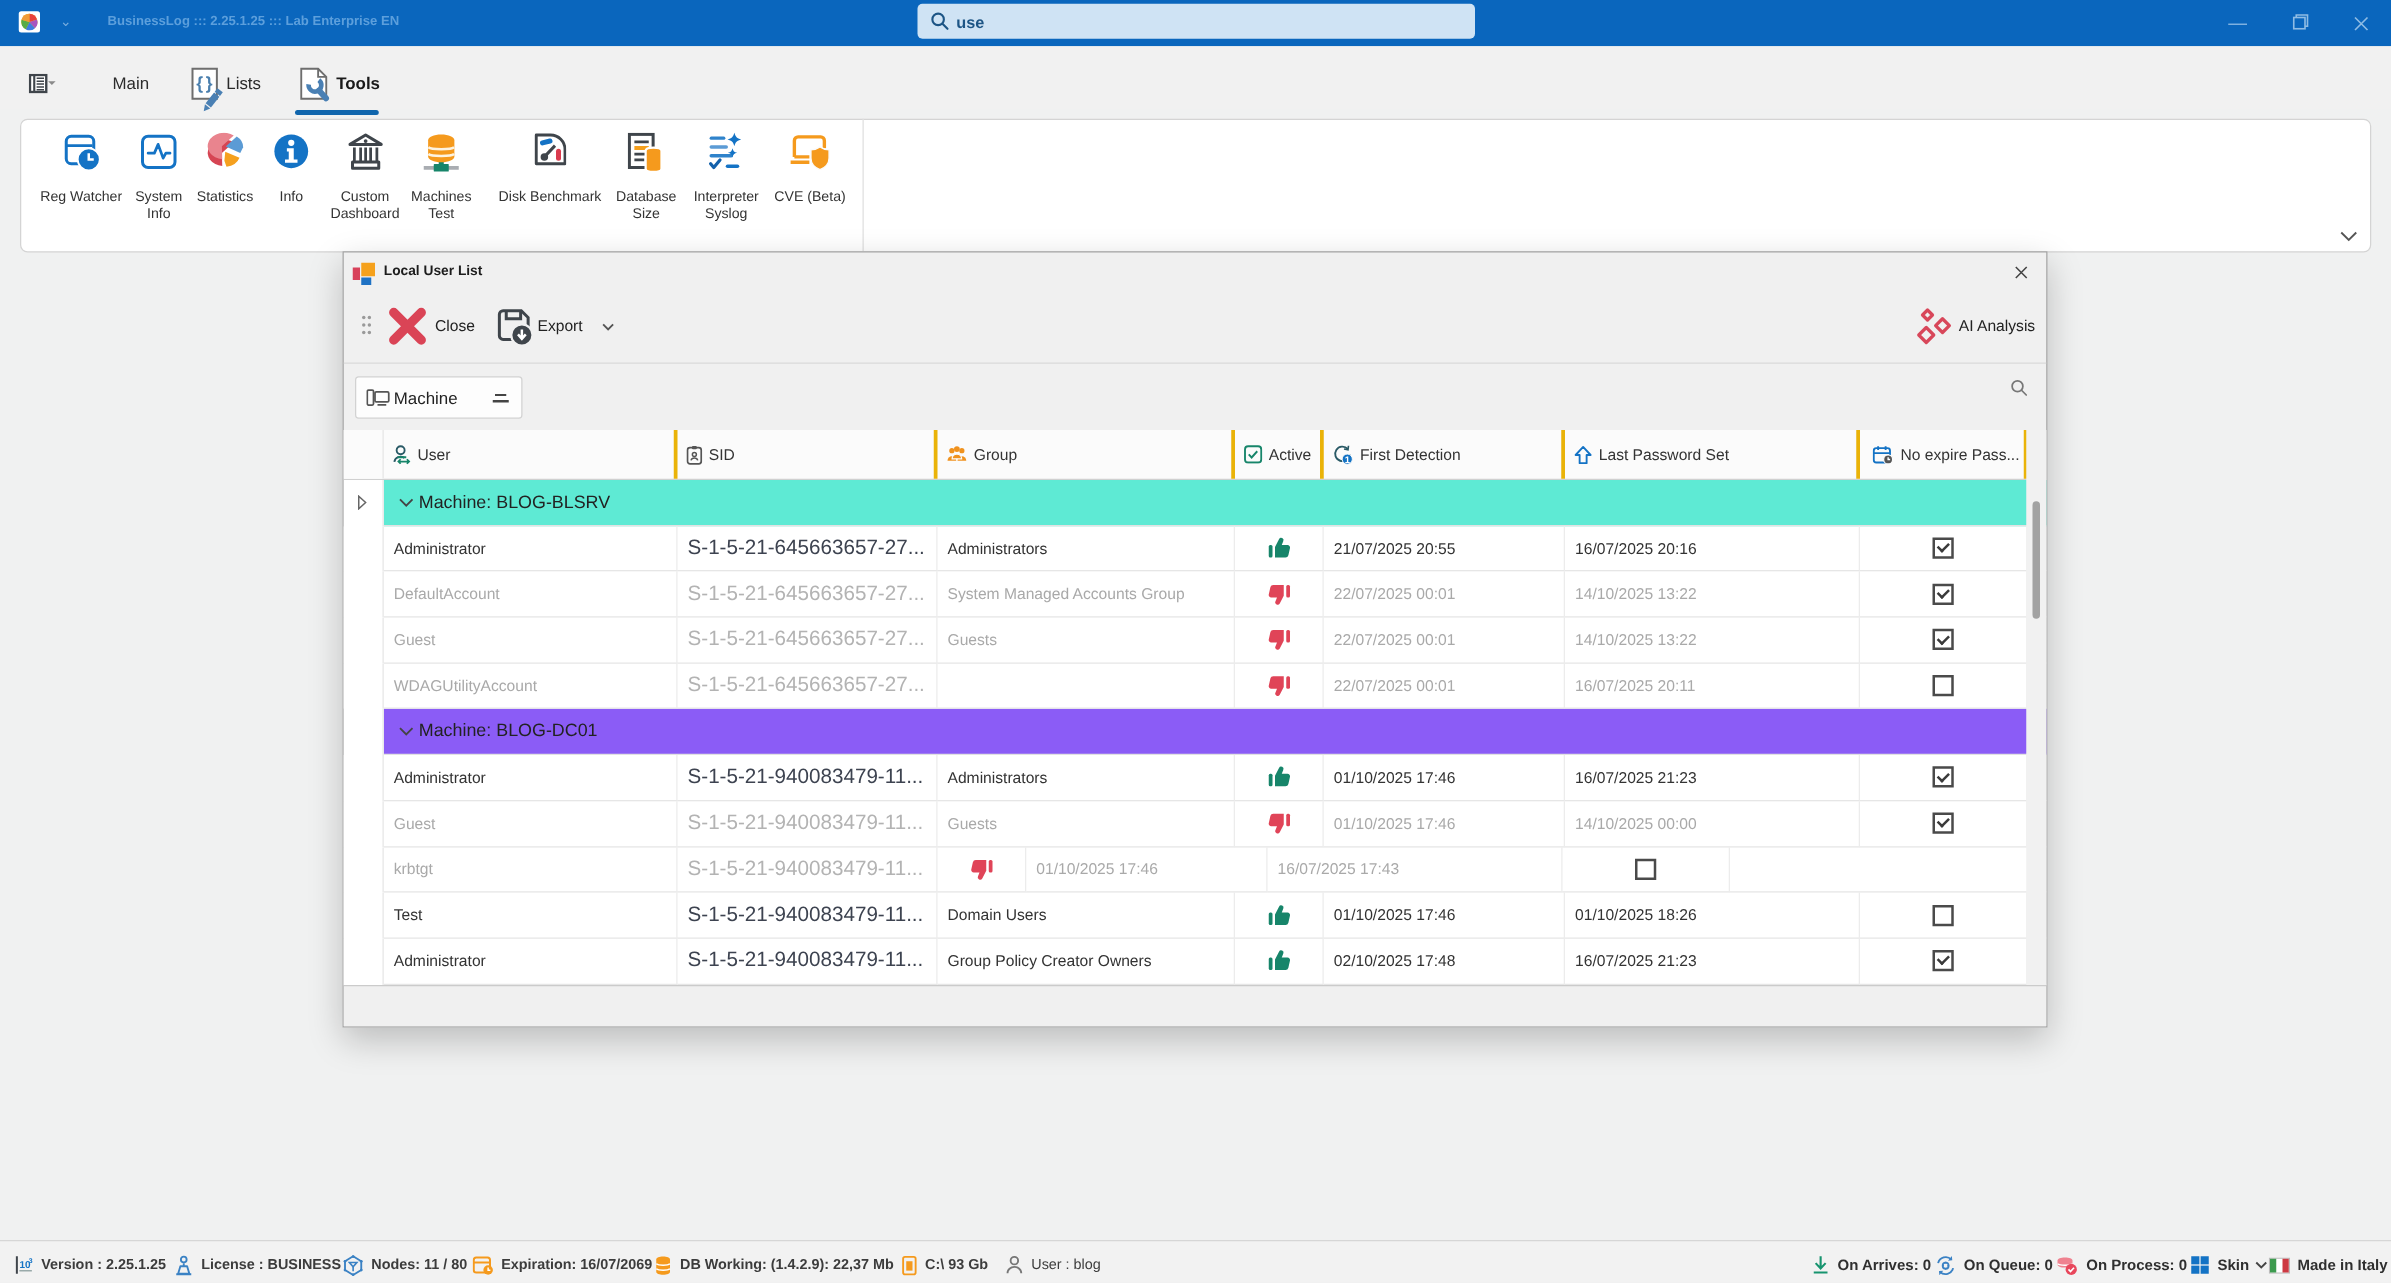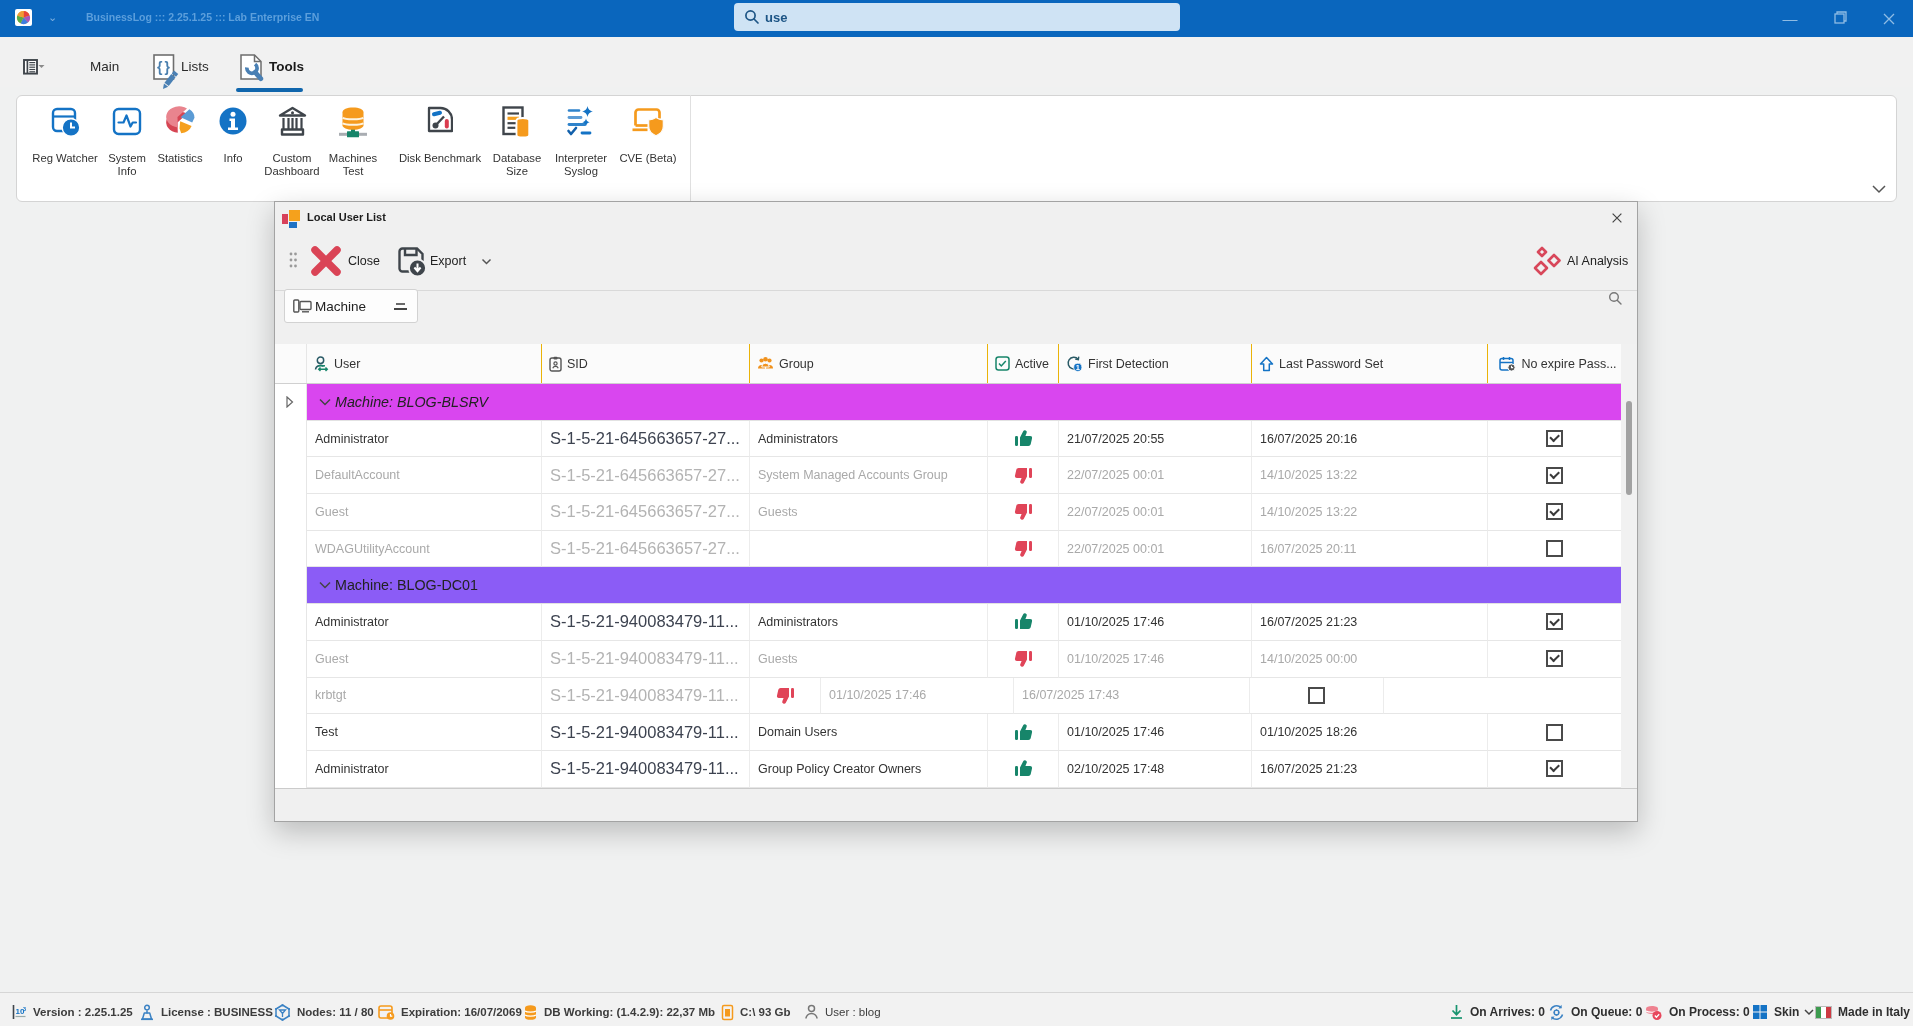--- a/index.html
+++ b/index.html
@@ -27,37 +27,37 @@
 .ritem .lbl { position:absolute; top:46px; left:-6px; right:-6px; font-size:11.3px; color:#333; line-height:13px; }
 .ritem svg { display:block; margin:0 auto; }
 
 
 #dialog { position:absolute; left:274px; top:201px; width:1364px; height:621px; background:#f0f0f0; border:1px solid #a3a3a3; box-shadow:0 10px 26px rgba(0,0,0,0.22); }
 #dlgtitle { position:absolute; left:0; top:0; width:100%; height:31px; }
 #dlgtitletext { position:absolute; left:32px; top:9px; font-size:11px; font-weight:bold; color:#1c1c1c; }
 #dlgclose { position:absolute; right:13px; top:9px; width:14px; height:14px; }
 #dlgtoolbar { position:absolute; left:0; top:31px; width:100%; height:57px; }
 #dlgdivider { position:absolute; left:0; top:88px; width:100%; height:1px; background:#d9d9d9; }
-#groupby { position:absolute; left:0; top:77px; width:100%; height:53px;padding-left:47px; }
+#groupby { position:absolute; left:0; top:89px; width:100%; height:53px;padding-left:47px; }
 #chip { position:absolute; left:9px; top:10px; width:134px; height:34px; background:#fdfdfd; border:1px solid #d2d2d2; border-radius:3px; }
 #chip .ctext { position:absolute; left:30px; top:9px; font-size:13.5px; color:#222; }
 
 
 #grid { position:absolute; left:0; top:142px; width:1362px; }
 .hrow { display:flex; height:40px; background:#fbfbfb; border-bottom:1px solid #d0d0d0; }
-.hcell { position:relative; border-right:1px solid #eab308; font-size:12.5px; color:#333; display:flex; align-items:center; }
+.hcell { position:relative; border-right:3px solid #eab308; font-size:12.5px; color:#333; display:flex; align-items:center; }
 .hcell svg { margin:0 5px 0 7px; flex:none; }
 .row { display:flex; height:36.7px; background:#fff; }
 .cell { position:relative; border-right:1px solid #ececec; border-bottom:1px solid #e6e6e6; font-size:12.5px; color:#333; display:flex; align-items:center; padding-left:8px; overflow:hidden; white-space:nowrap; }
 .sidcell { font-size:16.5px; color:#3d4350; }
 .gray .cell { color:#a9a9a9; }
 .gray .sidcell { color:#b3b3b3; }
 .grouprow { display:flex; height:36.7px; }
 .gin { flex:1; display:flex; align-items:center; border-bottom:1px solid #e2e2e2; background:#8b5cf6; }
-.grouprow.sel .gin { background:#d946ef;font-style:italic; }
+.grouprow.sel .gin { background:#5eead4; }
 .gtr { font-size:14.3px; color:#222; display:flex; align-items:center; }
 .gut { width:32px; flex:none; border-right:1px solid #e6e6e6; background:#fff; position:relative; }
 .fill { flex:1; border-bottom:1px solid #e6e6e6; }
 .c-user { width:235px; }
 .c-sid { width:208px; }
 .c-grp { width:238px; }
 .c-act { width:71px; justify-content:center; padding-left:0; }
 .c-fd { width:193px; }
 .c-lp { width:236px; }
 .c-ne { width:134px; justify-content:center; padding-left:0; }

